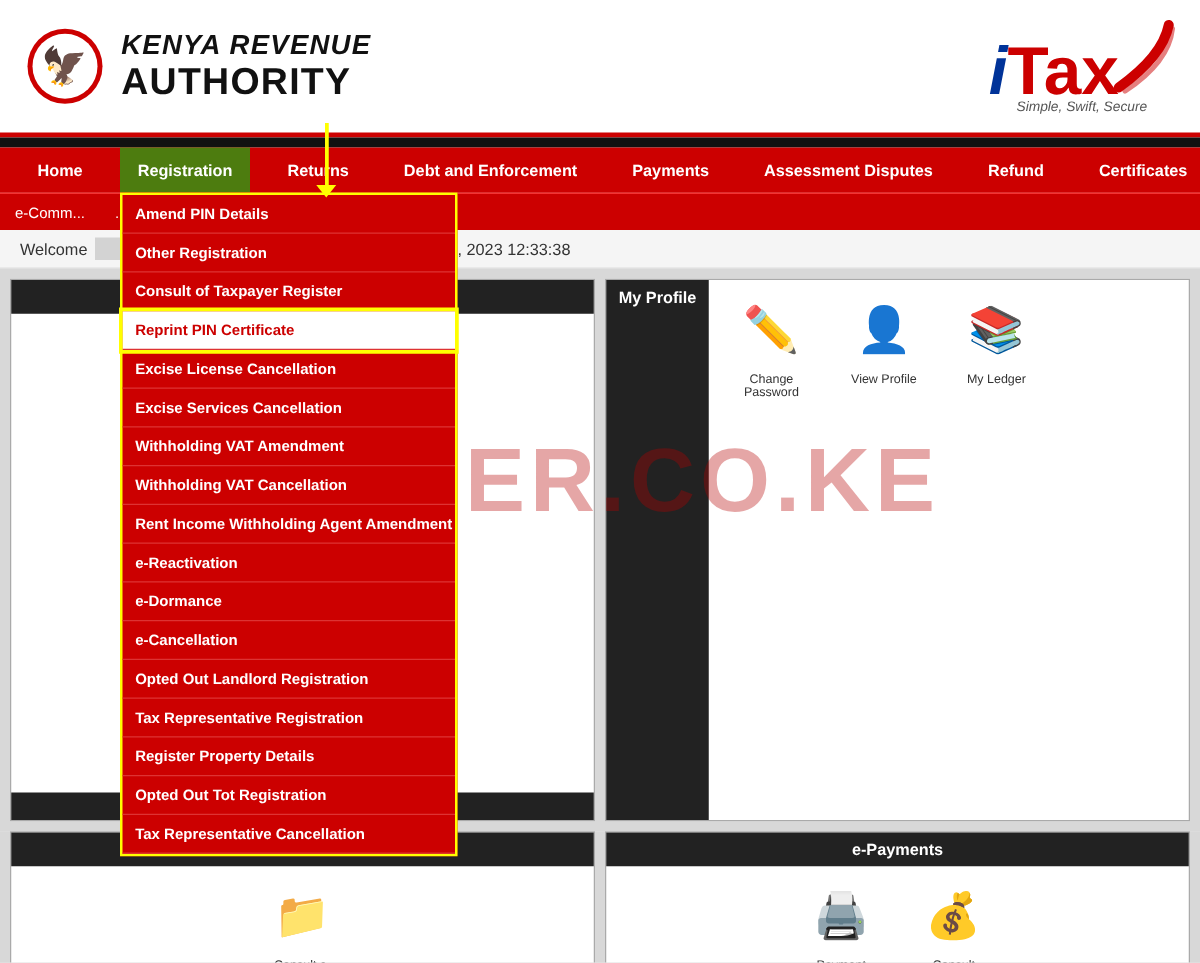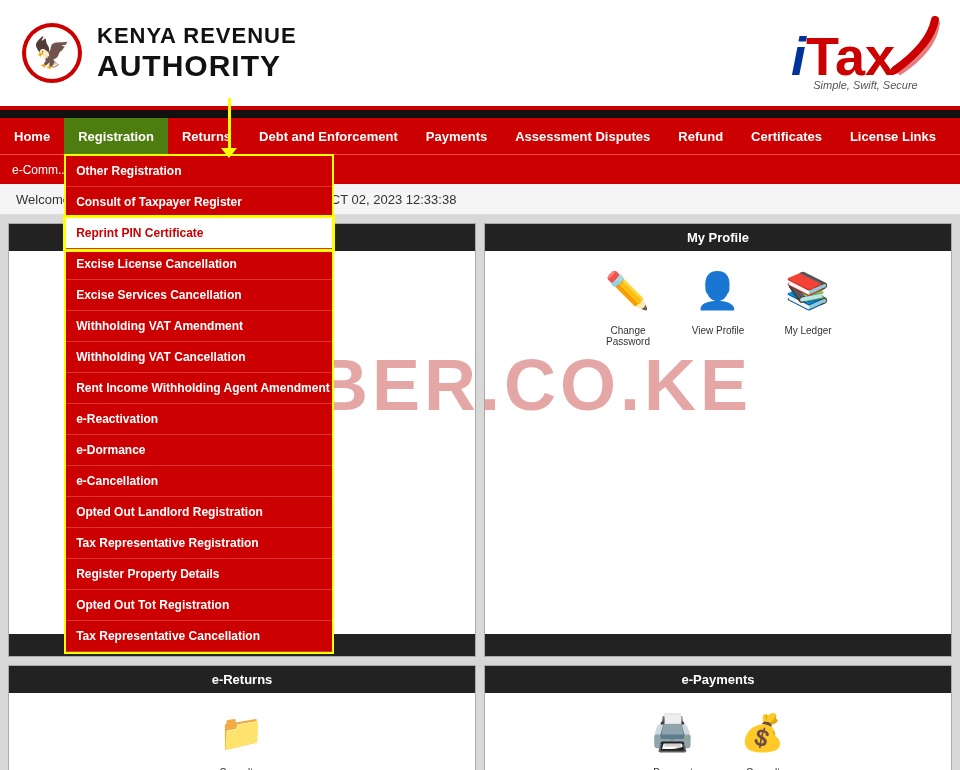--- a/index.html
+++ b/index.html
@@ -1,30 +1,30 @@
 <!DOCTYPE html>
 <html><head>
   <meta charset="utf-8">
   <style>
     * { margin: 0; padding: 0; box-sizing: border-box; }
     body { font-family: Arial, sans-serif; width: 960px; height: 770px; overflow: hidden; background: #f0f0f0; }
 
     
     .header { background: #fff; display: flex; align-items: center; justify-content: space-between; padding: 10px 20px; height: 110px; border-bottom: 4px solid #cc0000; }
     .logo-area { display: flex; align-items: center; gap: 12px; }
-    .logo-text h1 { font-size: 22px; font-weight: bold; color: #111; letter-spacing: 1px; text-transform: uppercase; }
+    .logo-text h1 { font-size: 22px; font-weight: bold; color: #111; letter-spacing: 1px; text-transform: uppercase; font-style: italic; }
     .logo-text h2 { font-size: 30px; font-weight: bold; color: #111; letter-spacing: 1px; text-transform: uppercase; }
     .itax-logo-wrapper { display: flex; align-items: center; gap: 0; }
 
     
     .black-bar { background: #111; height: 8px; }
 
     
     .navbar { background: #cc0000; display: flex; align-items: stretch; height: 36px; position: relative; z-index: 100; }
-    .nav-item { color: #fff; font-size: 13px; font-weight: bold; padding: 0 14px; display: flex; align-items: center; cursor: pointer; white-space: nowrap; position: relative; }
+    .nav-item { color: #fff; font-size: 13px; font-weight: bold; padding: 0 14px; display: flex; align-items: center; cursor: pointer; white-space: nowrap; position: relative; margin-left: 16px; }
     .nav-item.active { background: #4d7c0f; }
 
     
     .sub-navbar { background: #cc0000; display: flex; align-items: stretch; height: 30px; border-top: 1px solid #ff4444; }
     .sub-nav-item { color: #fff; font-size: 12px; padding: 0 12px; display: flex; align-items: center; cursor: pointer; }
 
     
     .dropdown-menu { position: absolute; top: 36px; left: 0; background: #cc0000; width: 270px; z-index: 200; border: 2px solid #ffff00; }
     .dropdown-item { color: #fff; font-size: 12px; font-weight: bold; padding: 8px 10px; cursor: pointer; border-bottom: 1px solid #dd3333; display: block; }
 
@@ -92,20 +92,21 @@
   <div class="nav-item">Home</div>
   <div class="nav-item active nav-registration" style="position:relative;">
     <span>Registration</span>
 
     <div class="dropdown-menu">
 
       <div style="position:absolute;top:-58px;left:155px;display:flex;flex-direction:column;align-items:center;">
         <div style="width:3px;height:50px;background:#ffff00;"></div>
         <div style="width:0;height:0;border-left:8px solid transparent;border-right:8px solid transparent;border-top:10px solid #ffff00;"></div>
       </div>
+      <div class="dropdown-item">Amend PIN Details</div>
       <div class="dropdown-item">Other Registration</div>
       <div class="dropdown-item">Consult of Taxpayer Register</div>
       <div class="dropdown-item highlighted-yellow">Reprint PIN Certificate</div>
       <div class="dropdown-item">Excise License Cancellation</div>
       <div class="dropdown-item">Excise Services Cancellation</div>
       <div class="dropdown-item">Withholding VAT Amendment</div>
       <div class="dropdown-item">Withholding VAT Cancellation</div>
       <div class="dropdown-item">Rent Income Withholding Agent Amendment</div>
       <div class="dropdown-item">e-Reactivation</div>
       <div class="dropdown-item">e-Dormance</div>
@@ -162,21 +163,21 @@
         </div>
         <div class="panel-icon-label">e-Dormance</div>
       </div>
     </div>
     <div style="flex:1;"></div>
     <div class="panel-footer">
       <span class="panel-footer-arrow">▲</span>
     </div>
   </div>
 
-  <div style="flex:1;background:#fff;border:1px solid #aaa;display:flex;flex-direction:column;">
+  <div style="flex:1;background:#fff;border:1px solid #aaa;display:flex;flex-direction:row;">
     <div class="panel-header">My Profile</div>
     <div class="panel-grid">
       <div class="panel-icon-item">
         <div class="panel-icon" style="font-size:36px;">✏️</div>
         <div class="panel-icon-label">Change Password</div>
       </div>
       <div class="panel-icon-item">
         <div class="panel-icon" style="font-size:36px;">👤</div>
         <div class="panel-icon-label">View Profile</div>
       </div>

